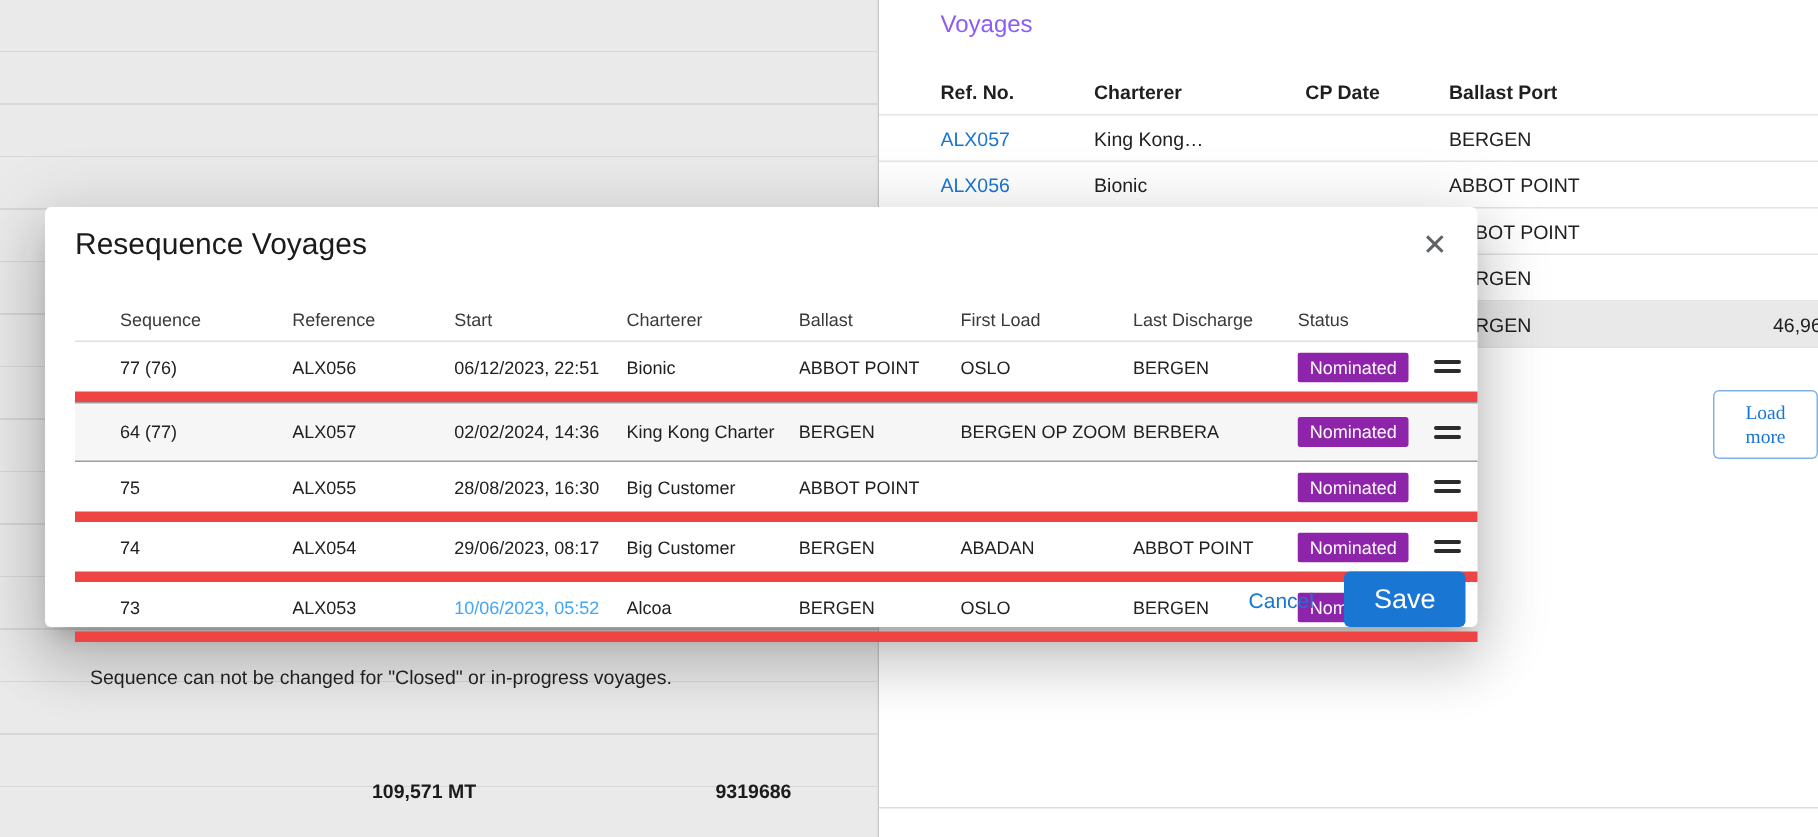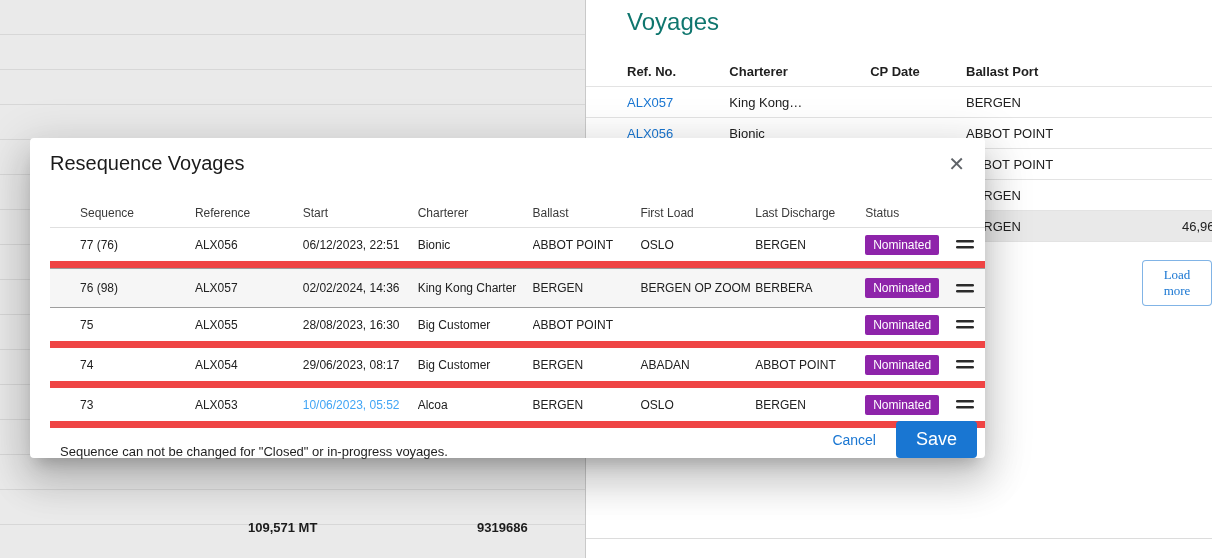--- a/index.html
+++ b/index.html
@@ -14,41 +14,41 @@
     position:absolute; left:0; top:0; width:586px; height:558px;
     background:repeating-linear-gradient(to bottom,#eaeaea 0 34px,#d7d7d7 34px 35px);
     border-right:1px solid #c9c9c9;
   }
   .bg-bottom-text { position:absolute; font-size:13px; font-weight:bold; color:#1c1c1c; }
   .bg-text-1 { left:248px; top:520px; }
   .bg-text-2 { left:477px; top:520px; }
 
   
   .panel { position:absolute; left:586px; top:0; width:626px; height:558px; background:#fff; }
-  .panel-title { padding:8px 0 0 41px; font-size:24px; color:#0f766e; }
+  .panel-title { padding:8px 0 0 41px; font-size:16px; color:#8b5cf6; }
   .vtable { margin-top:20px; }
   .vhead,.vrow { display:flex; align-items:center; height:31px; padding-left:41px;
                  border-bottom:1px solid #e3e3e3; font-size:13px; color:#212121; }
   .vhead { font-weight:600; color:#1f1f1f; }
   .vc { overflow:hidden; white-space:nowrap; }
   .v-ref { width:109px; } .v-charterer { width:150px; } .v-cp { width:102px; }
   .v-ballast { width:230px; } .v-value { flex:1; text-align:right; padding-right:30px; }
   .ref-link { color:var(--primary,#1976d2); cursor:pointer; }
   .vrow.row-sel { background:#e9e9e9; }
   .load-more {
     position:absolute; left:556px; top:260px; background:#fff;
     border:1px solid rgba(25,118,210,.55); border-radius:4px;
     color:var(--primary,#1976d2); font-size:13px; padding:6px 16px; cursor:pointer;
     font-family:Liberation Serif, serif;
   }
   .panel-bottom-line { position:absolute; left:0; top:538px; width:100%; border-top:1px solid #dcdcdc; }
 
   
   .modal {
-    position:absolute; left:30px; top:138px; width:955px; height:320px;
+    position:absolute; left:30px; top:138px; width:955px; height:280px;
     background:#fff; border-radius:4px; z-index:10;
     box-shadow:0 11px 15px -7px rgba(0,0,0,.2),0 24px 38px 3px rgba(0,0,0,.14),0 9px 46px 8px rgba(0,0,0,.12);
   }
   .modal-header { display:flex; justify-content:space-between; align-items:flex-start;
                   padding:14px 16px 0 20px; }
   .modal-title { font-size:20px; font-weight:500; color:#1b1b1b; }
   .modal-close { font-size:20px; color:#5f6368; background:none; border:none;
                  line-height:1; padding:2px 4px; cursor:pointer; font-family:inherit; }
   .mtable { margin-top:22px;margin-left:20px; }
   .mhead,.mrow { display:flex; align-items:center; padding-left:30px; font-size:12px; color:#212121; }
@@ -164,21 +164,21 @@
       <div class="c c-status"><span class="badge">Nominated</span></div>
       <div class="c c-handle">
           <svg width="18" height="11" viewBox="0 0 18 11">
             <rect y="1" width="18" height="2.6" rx="1.3" fill="#2b2b2b"></rect>
             <rect y="7" width="18" height="2.6" rx="1.3" fill="#2b2b2b"></rect>
           </svg>
         </div>
     </div>
 
     <div class="mrow hl">
-      <div class="c c-seq">76 (98)</div>
+      <div class="c c-seq">64 (77)</div>
       <div class="c c-ref">ALX057</div>
       <div class="c c-start">02/02/2024, 14:36</div>
       <div class="c c-chart">King Kong Charter</div>
       <div class="c c-ballast">BERGEN</div>
       <div class="c c-first">BERGEN OP ZOOM</div>
       <div class="c c-last">BERBERA</div>
       <div class="c c-status"><span class="badge">Nominated</span></div>
       <div class="c c-handle">
           <svg width="18" height="11" viewBox="0 0 18 11">
             <rect y="1" width="18" height="2.6" rx="1.3" fill="#2b2b2b"></rect>

